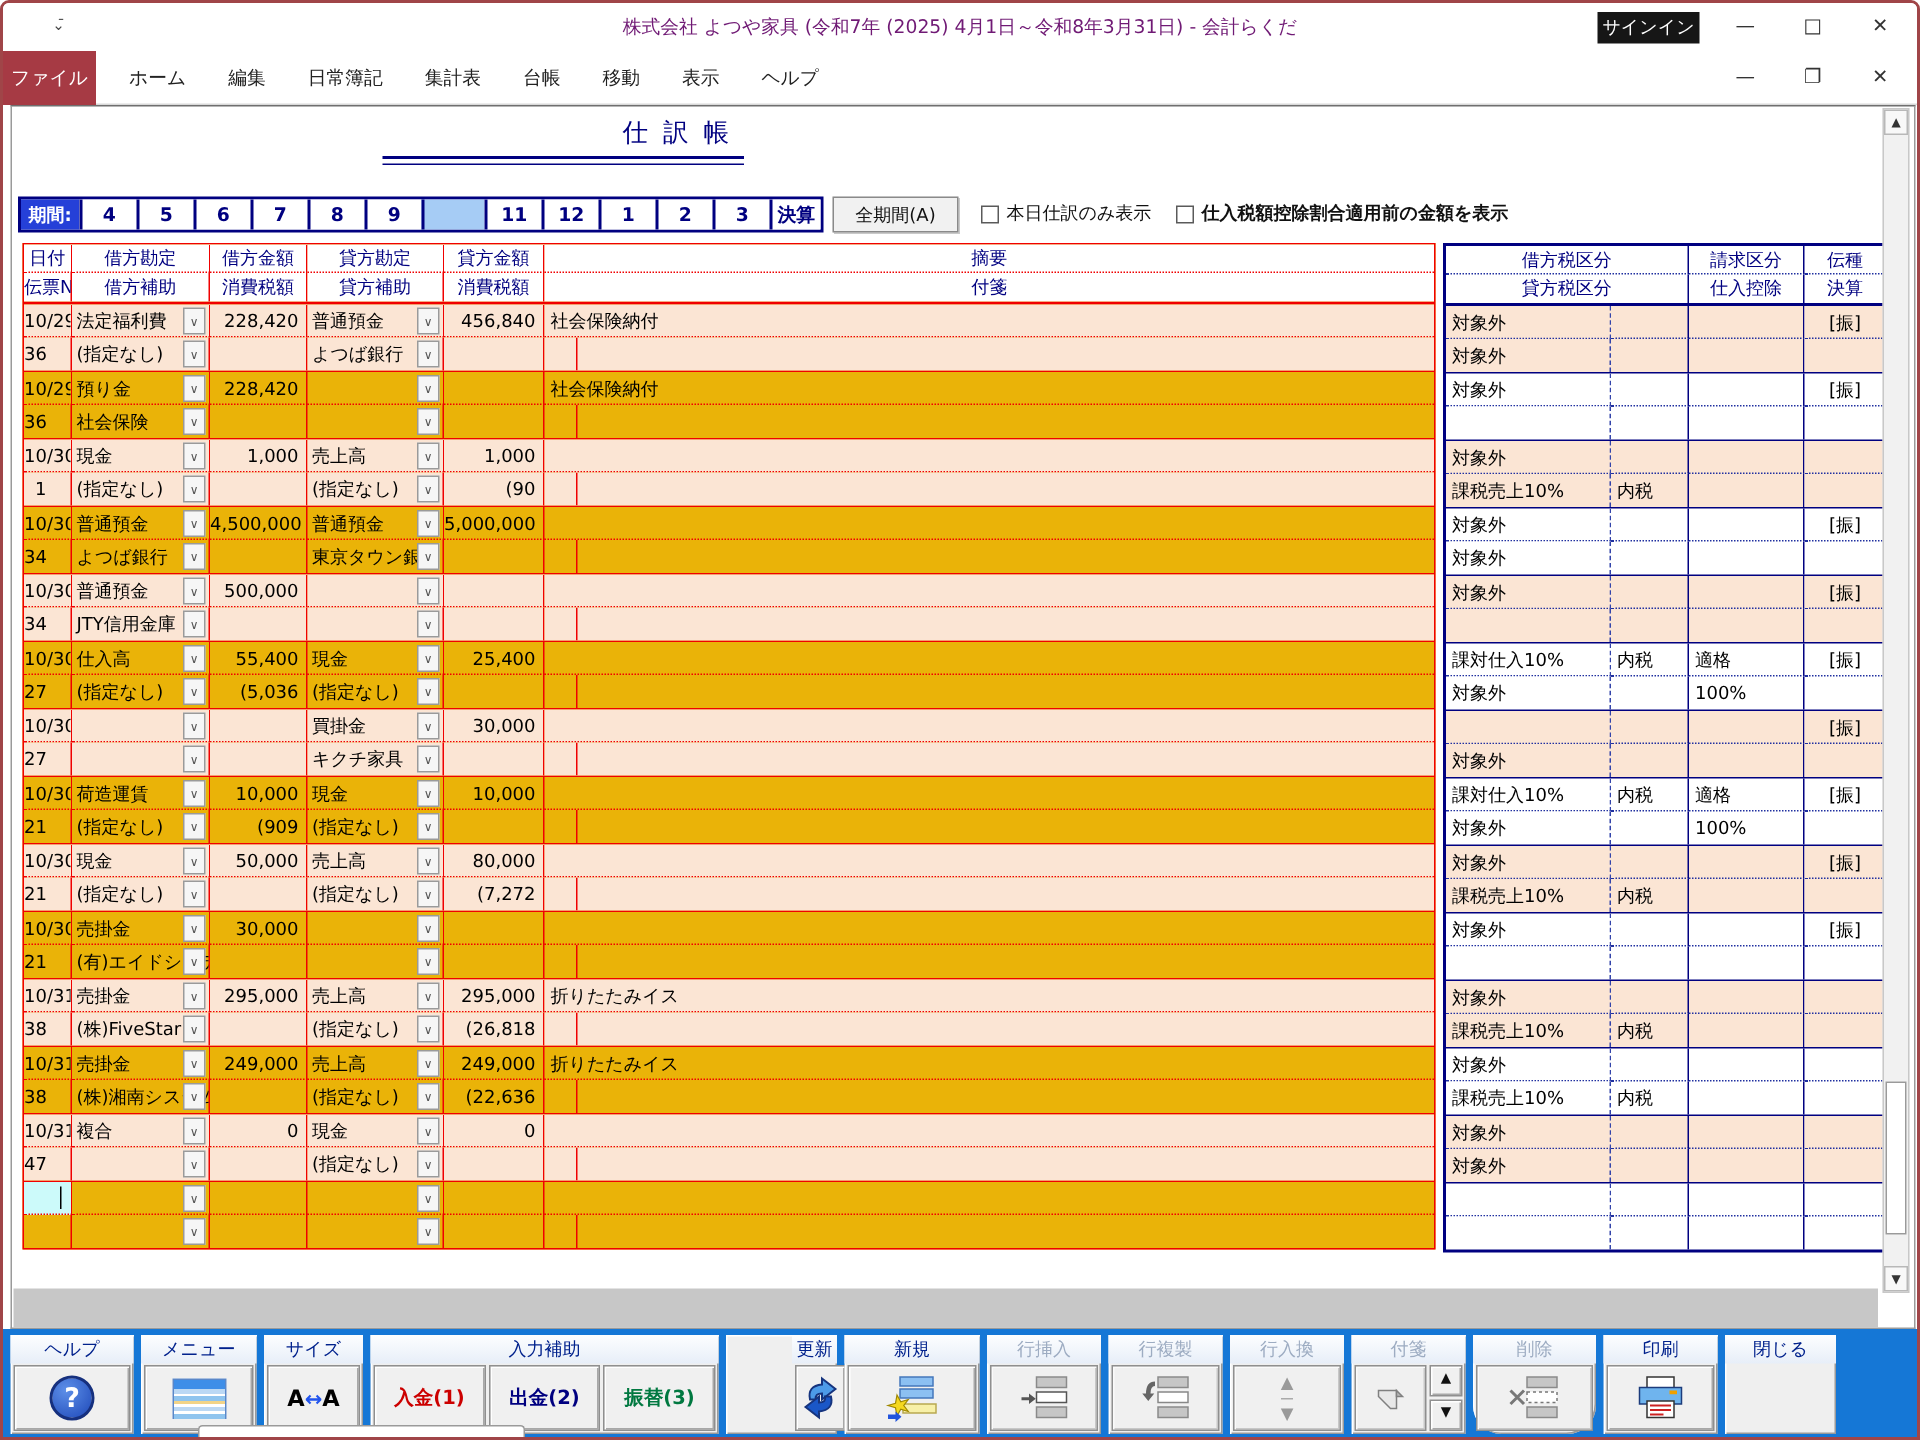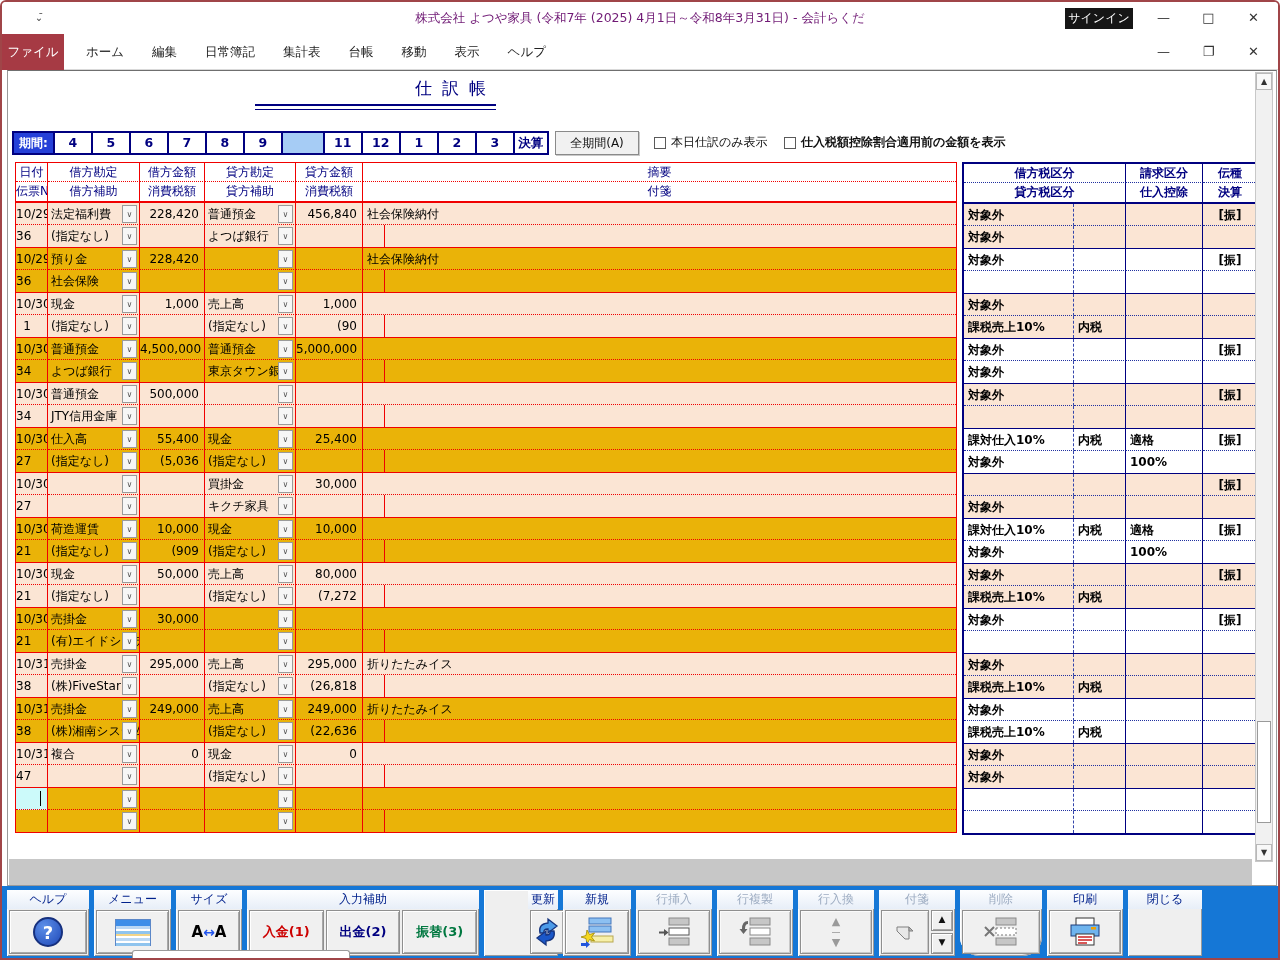--- a/index.html
+++ b/index.html
@@ -69,21 +69,21 @@
   .c-amt { text-align:right; padding-right:5px; }
   .c-acct { padding-left:3px; padding-right:19px; }
   .dd { position:absolute; right:2px; top:2px; width:15px; height:18px; background:#f6f6f6;
         border:1px solid #9a9a9a; font-size:8px; color:#555; text-align:center; line-height:17px; }
   .c-sum { padding-left:4px; }
   .fbox { display:inline-block; width:22px; height:22px; border-right:1px solid #F00000; vertical-align:top; }
   .c-date.activecell { background:#CCFAFA !important; }
   .c-date.activecell::after { content:""; position:absolute; right:6px; top:3px; width:1px; height:15px; background:#000; }
 
   
-  .tpanel { position:absolute; left:954px; top:91px; width:297px; border:2px solid #000080; background:#fff;font-weight:bold; }
+  .tpanel { position:absolute; left:954px; top:91px; width:297px; border:2px solid #000080; background:#fff; }
   .tgrid { display:grid; grid-template-columns:110px 52px 77px 1fr; }
   .tcell { overflow:hidden; white-space:nowrap; font-size:12px; }
   .th .tcell { height:19px; line-height:19px; color:#000080; text-align:center; }
   .th1 .tcell { border-bottom:1px dotted #2030A0; }
   .th2 { border-bottom:2px solid #000080; }
   .tax-span { grid-column:1 / span 2; }
   .vline { border-right:1px solid #000080; }
   .trow { border-bottom:1px solid #000080; }
   .trow:last-child { border-bottom:none; }
   .trow .tcell { height:22px; line-height:22px; padding-left:4px; }
@@ -763,21 +763,21 @@
       <div class="tg-label">更新</div>
       <div class="tg-body">
           <div class="tbtn">
         <svg width="32" height="32" viewBox="0 0 32 32">
           <path d="M9 17 q-2-9 8-10 l0-4 9 7 -9 7 0-4 q-5 0-4 4 z" fill="#4D9BE8" stroke="#16347E" stroke-width="1.3"></path>
           <path d="M23 15 q2 9 -8 10 l0 4 -9-7 9-7 0 4 q5 0 4-4 z" fill="#1A57C8" stroke="#16347E" stroke-width="1.3"></path>
         </svg>
       </div>
         </div>
     </div>
-    <div class="tg" style="width:68px;">
+    <div class="tg" style="width:90px;">
       <div class="tg-label">新規</div>
       <div class="tg-body">
           <div class="tbtn">
         <svg width="36" height="32" viewBox="0 0 36 32">
           <rect x="10" y="2" width="22" height="6" fill="#8CC0F2" stroke="#4477BB"></rect>
           <rect x="10" y="10" width="22" height="6" fill="#8CC0F2" stroke="#4477BB"></rect>
           <rect x="12" y="20" width="22" height="6" fill="#F7F0A8" stroke="#B8A850"></rect>
           <path d="M8 14 l2.5 4.5 5-1.5 -3 4 3 4 -5-1.5 -2.5 4.5 -1-5.5 -5-1.5 5-1.5 z" fill="#F5D820" stroke="#A08800" stroke-width="0.8"></path>
           <path d="M2 27 l5 0 0-2 4 3.5 -4 3.5 0-2 -5 0 z" fill="#2255DD"></path>
         </svg>

